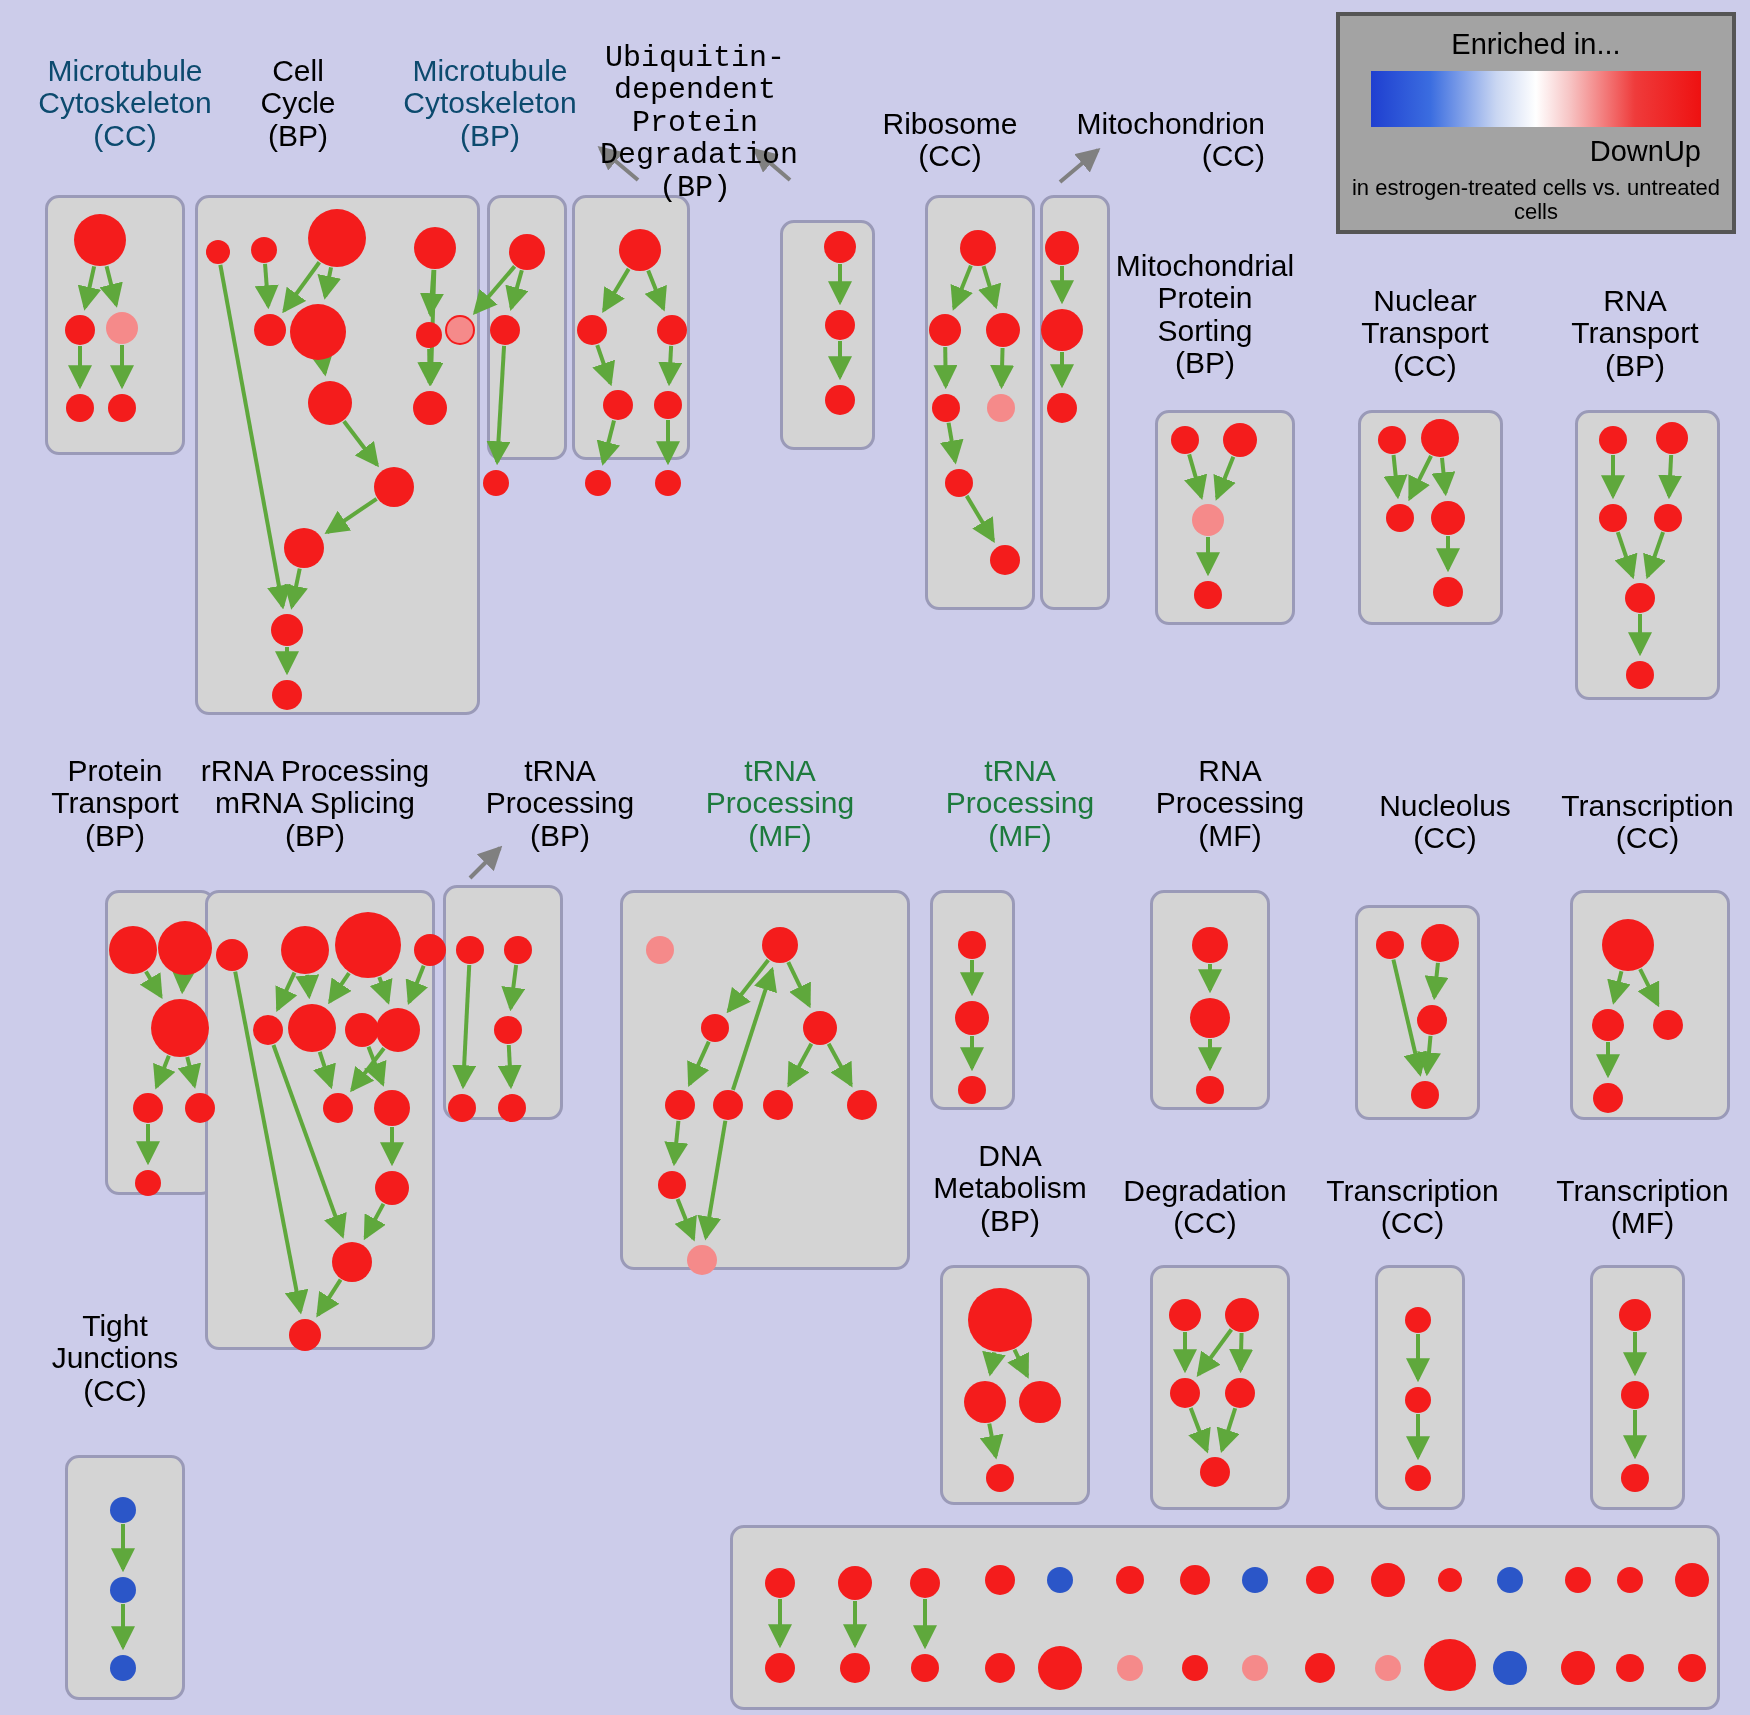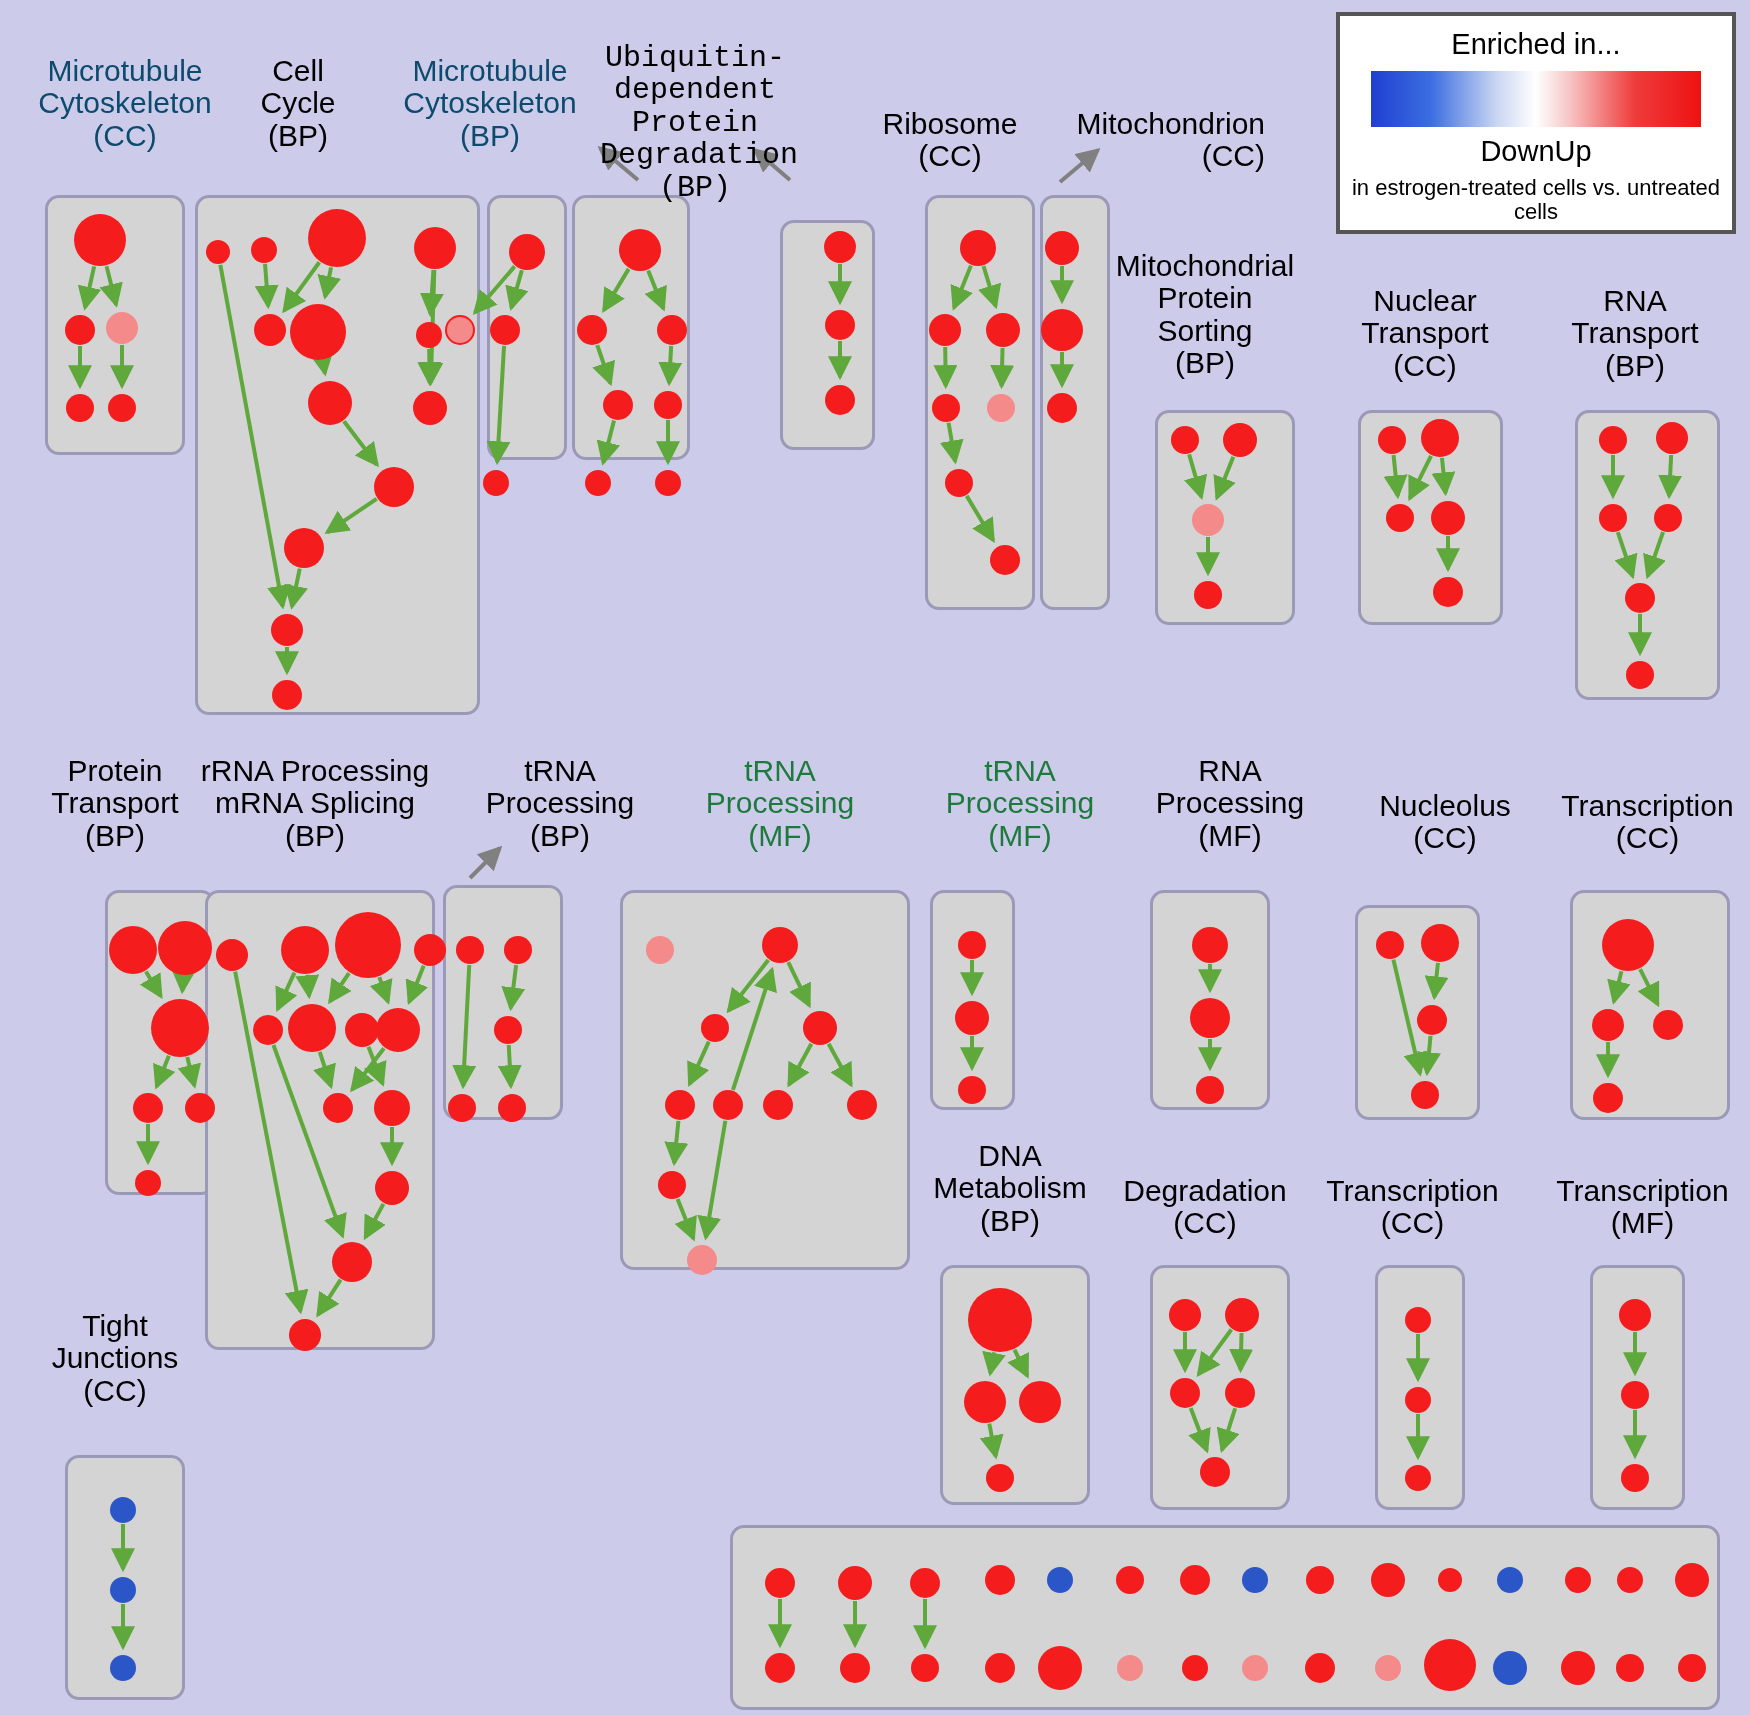--- a/index.html
+++ b/index.html
@@ -27,32 +27,32 @@
     text-align:center;
     white-space:pre-line;
     font-family:"Liberation Sans", sans-serif;
   }
   .lbl.blue{color:#0c4a6e;}
   .lbl.green{color:#1d7a3c;}
   .legend{
     position:absolute;
     right:14px;top:12px;
     width:400px;height:222px;
-    background:#ffffff;
+    background:#a3a3a3;
     border:4px solid #555;
     box-sizing:border-box;
     text-align:center;
   }
   .legend .title{font-size:29px;margin-top:12px;}
   .legend .bar{
     margin:10px auto 2px auto;
     width:330px;height:56px;
     background:linear-gradient(to right,#1f3fd0 0%,#3b6de0 18%,#c9d6f2 38%,#ffffff 50%,#f7c6c6 60%,#ef3b3b 80%,#ee1111 100%);
   }
-  .legend .ends{display:flex;justify-content:center;width:330px;margin:8px auto;font-size:29px;}
+  .legend .ends{display:flex;justify-content:flex-end;width:330px;margin:8px auto;font-size:29px;}
   .legend .sub{font-size:22px;line-height:1.1;margin-top:4px;}
   .note{
     position:absolute;
     font-size:29px;
     line-height:1.28;
     color:#000;
     white-space:pre-line;
   }
 </style>
 </head>

